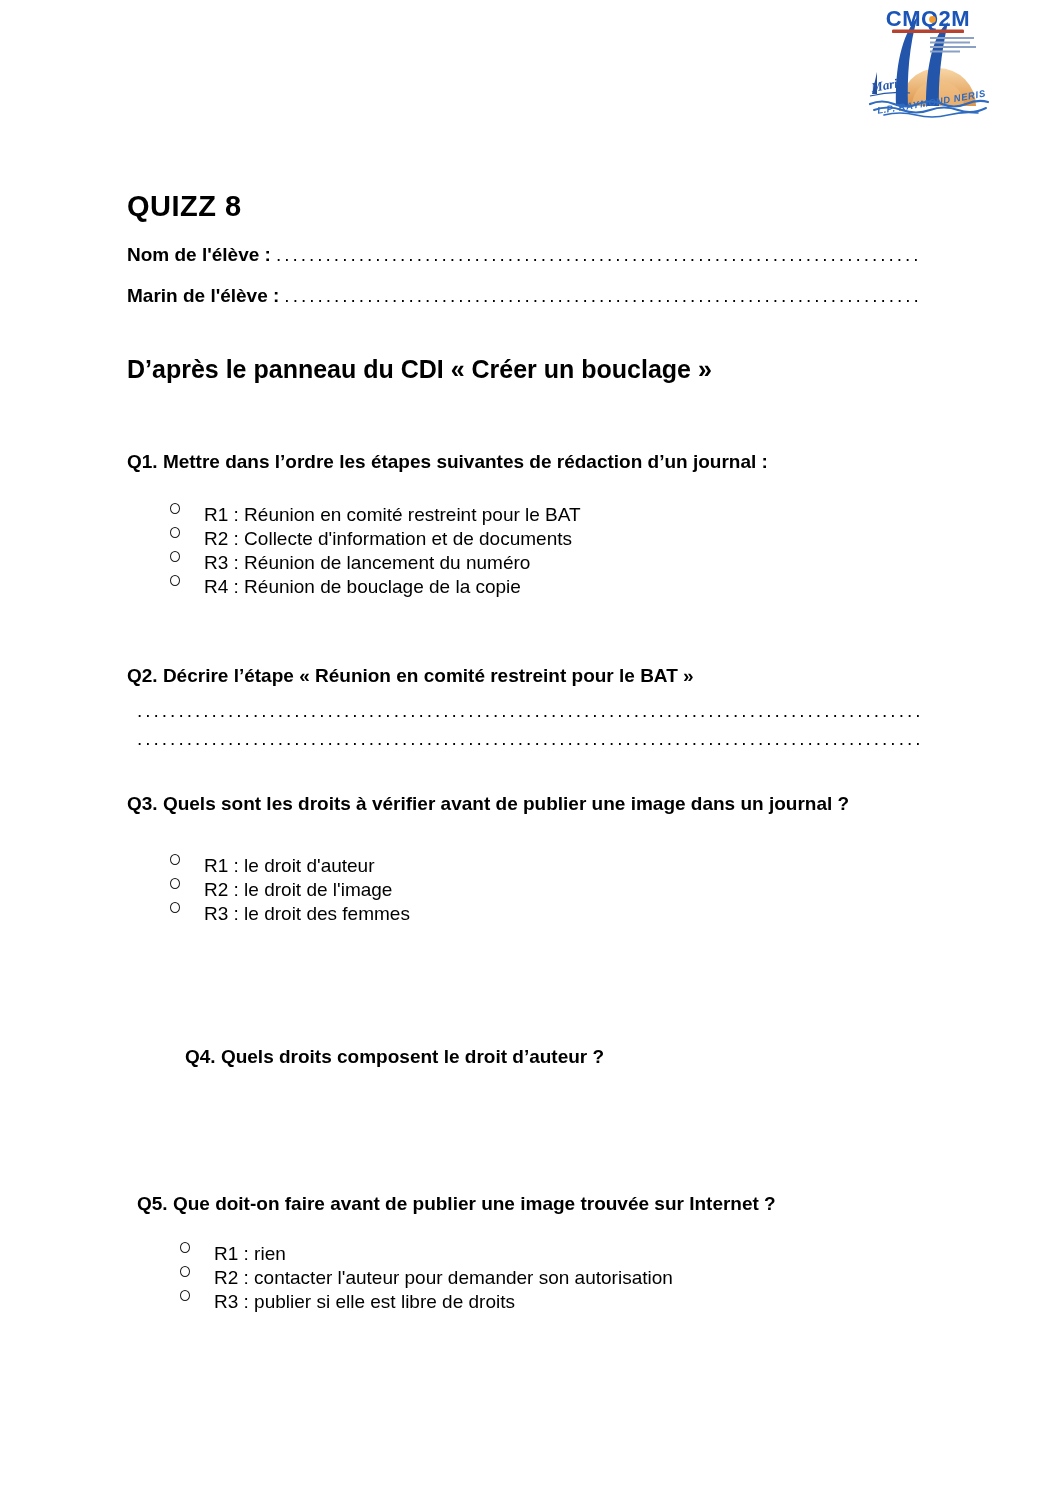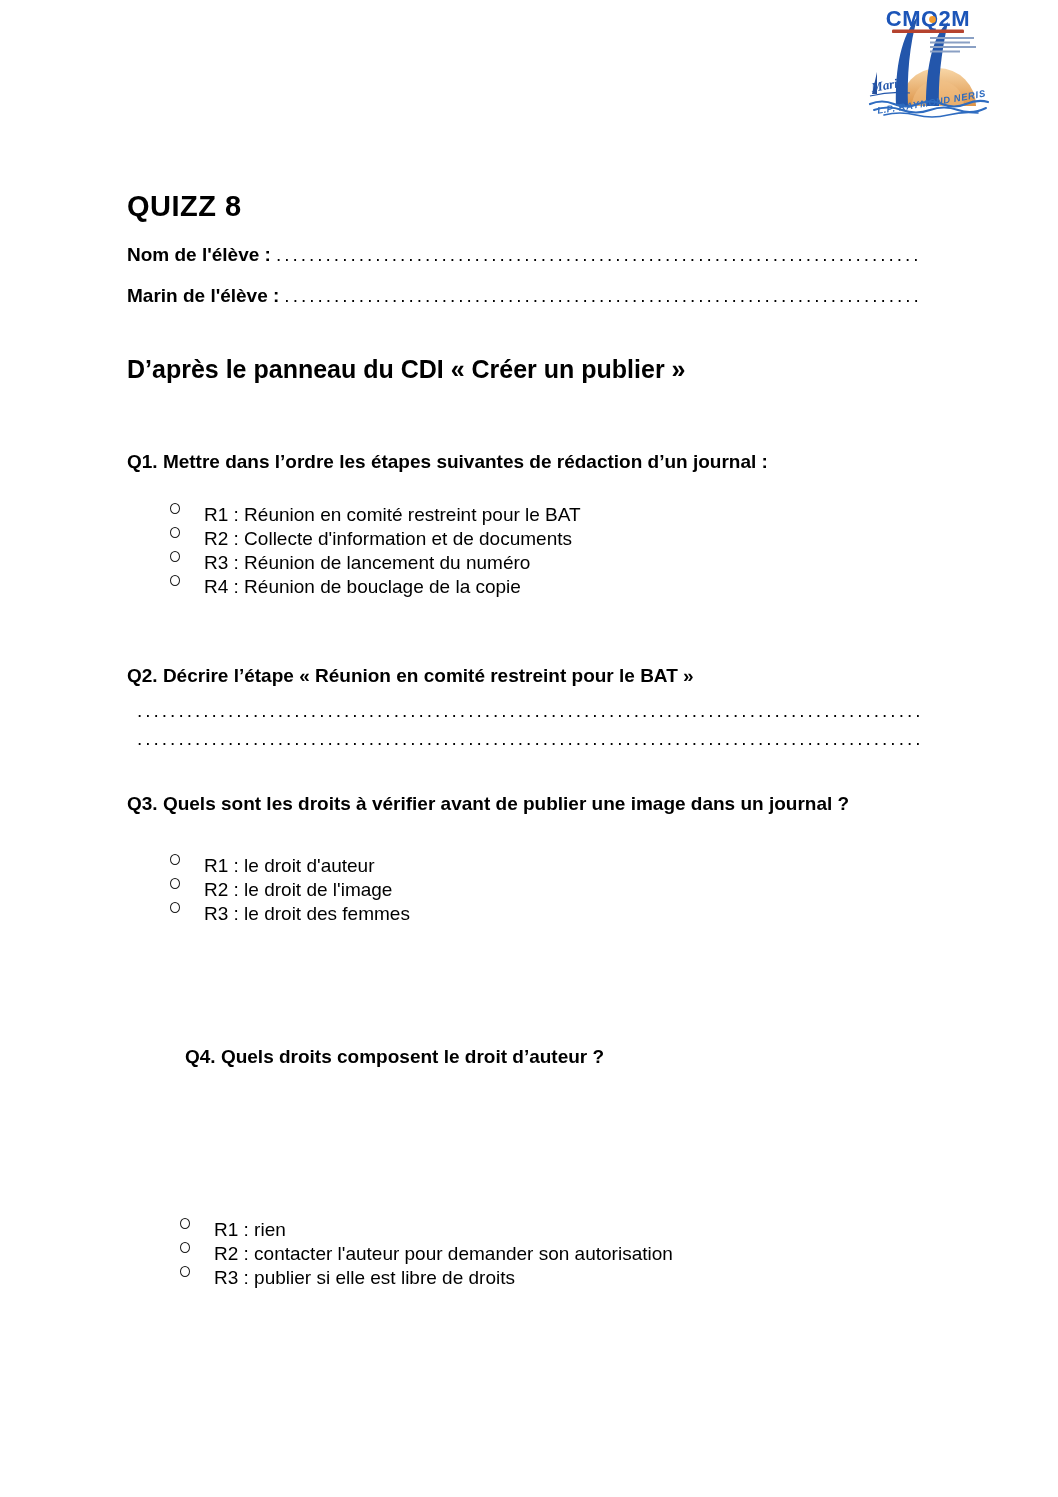--- a/index.html
+++ b/index.html
@@ -140,21 +140,21 @@
   <div class="abs field-line" style="top:243px; left:127px;">
     <span class="field-label">Nom de l'élève :</span>
     <span class="dots">........................................................................................................................</span>
   </div>
 
   <div class="abs field-line" style="top:284px; left:127px;">
     <span class="field-label">Marin de l'élève :</span>
     <span class="dots">........................................................................................................................</span>
   </div>
 
-  <h2 class="abs section-heading" style="top:355px; left:127px; margin:0;">D’après le panneau du CDI « Créer un publier »</h2>
+  <h2 class="abs section-heading" style="top:355px; left:127px; margin:0;">D’après le panneau du CDI « Créer un bouclage »</h2>
 
   <section class="abs" style="top:450px; left:127px;">
     <div class="q-heading">Q1. Mettre dans l’ordre les étapes suivantes de rédaction d’un journal :</div>
     <div class="options" style="margin-top:29px;">
       <div class="option">
         <span class="bullet"></span>
         <span class="option-label">R1 : Réunion en comité restreint pour le BAT</span>
       </div>
       <div class="option">
         <span class="bullet"></span>
@@ -195,20 +195,21 @@
         <span class="option-label">R3 : le droit des femmes</span>
       </div>
     </div>
   </section>
 
   <section class="abs" style="top:1045px; left:137px;margin-left:48px;">
     <div class="q-heading">Q4. Quels droits composent le droit d’auteur ?</div>
   </section>
 
   <section class="abs" style="top:1192px; left:137px;">
+    <div class="q-heading">Q5. Que doit-on faire avant de publier une image trouvée sur Internet ?</div>
     <div class="options" style="margin-top:26px;">
       <div class="option">
         <span class="bullet"></span>
         <span class="option-label">R1 : rien</span>
       </div>
       <div class="option">
         <span class="bullet"></span>
         <span class="option-label">R2 : contacter l'auteur pour demander son autorisation</span>
       </div>
       <div class="option">

